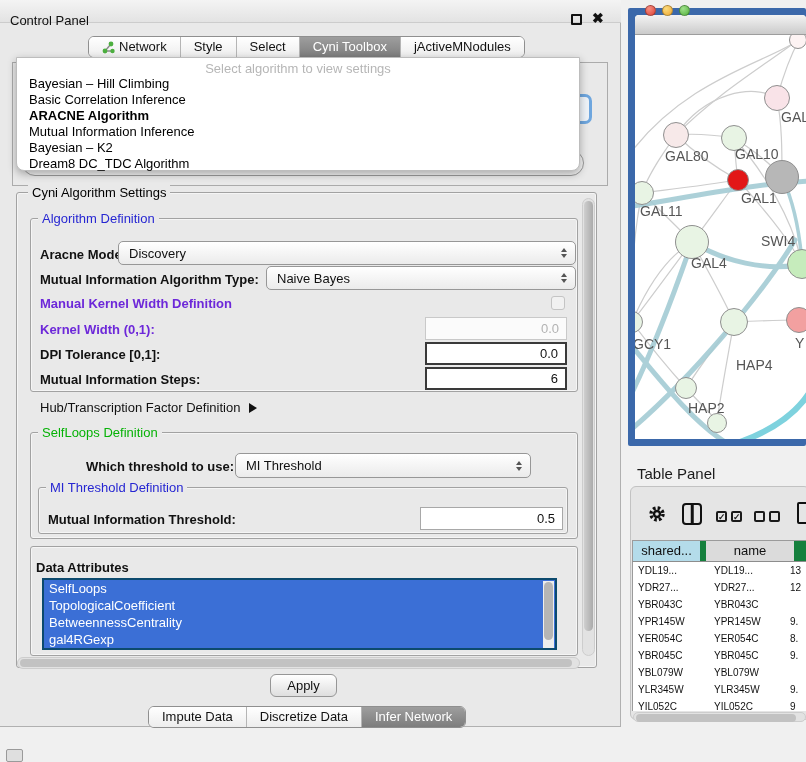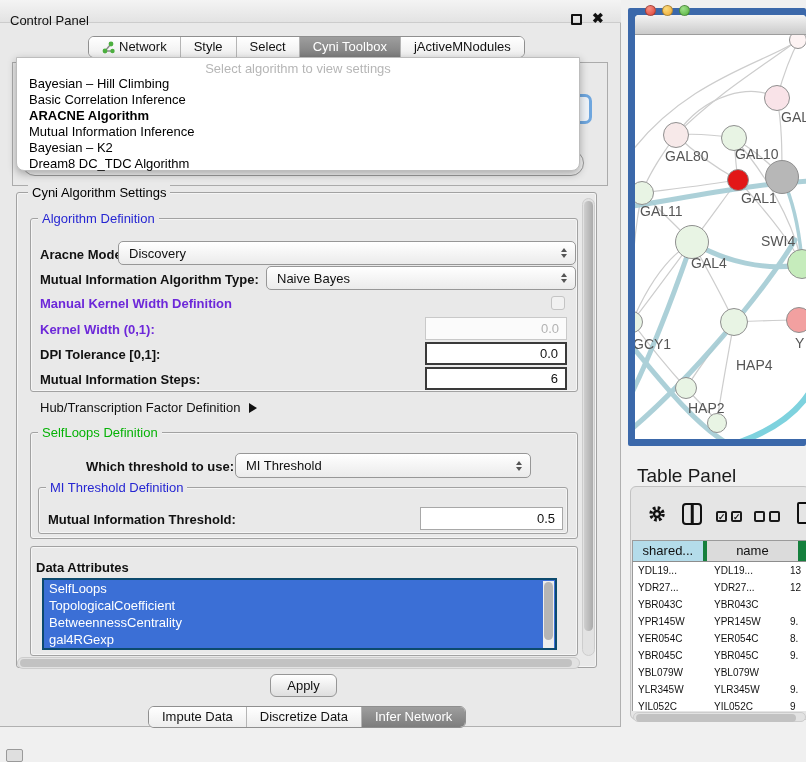--- a/index.html
+++ b/index.html
@@ -101,32 +101,32 @@
   .tl { position:absolute; top:4.5px; width:11px; height:11px; border-radius:50%; border:1px solid rgba(0,0,0,.28); }
   .tl.red { left:645px; background:radial-gradient(circle at 35% 30%, #f78d80, #dd4237); }
   .tl.yel { left:662px; background:radial-gradient(circle at 35% 30%, #fbdb7c, #efa832); }
   .tl.grn { left:679px; background:radial-gradient(circle at 35% 30%, #9fe08a, #54b23c); }
   .net-canvas { position:absolute; left:635px; top:35px; width:171px; height:404px; background:#fff; overflow:hidden; }
   .net-canvas svg { position:absolute; left:0; top:0; }
   .nnode { position:absolute; border-radius:50%; border:1px solid #8f8f8f; }
   .nlabel { position:absolute; font-size:14px; color:#565656; white-space:nowrap; }
 
   
-  .tp-title { position:absolute; left:637px; top:465px; font-size:19px; color:#1a1a1a; }
+  .tp-title { position:absolute; left:637px; top:465px; font-size:15px; color:#1a1a1a; }
   .tp-box { position:absolute; left:630px; top:486px; width:180px; height:234px;
     background:#e5e5e5; border:1px solid #c2c2c2; border-radius:6px; }
   .gear-ico { position:absolute; left:647px; top:504px; width:20px; height:20px; }
   .cols-ico { position:absolute; left:682px; top:503px; width:20px; height:22px; border:2.5px solid #111; border-radius:4px; }
   .cols-ico:after { content:""; position:absolute; left:50%; top:0; width:2.5px; height:100%; background:#111; transform:translateX(-50%); }
   .cbx, .ebx { position:absolute; width:11px; height:11px; border:2px solid #1a1a1a; border-radius:2px; font-size:9px; line-height:8px; text-align:center; color:#1a1a1a; font-weight:bold; }
   .file-ico { position:absolute; left:797px; top:502px; width:16px; height:22px; border:2.5px solid #111; border-radius:2px; background:#e5e5e5; }
 
   .thead { position:absolute; left:632px; top:540px; width:174px; height:22px; display:flex;
     border-top:1px solid #9b9b9b; border-bottom:1px solid #8d8d8d; border-left:1px solid #9b9b9b; }
-  .th { font-size:13px; line-height:20px; text-align:center; color:#111; border-right:4px solid #15803d; overflow:hidden; }
+  .th { font-size:13px; line-height:20px; text-align:center; color:#111; border-right:6px solid #15803d; overflow:hidden; }
   .th.hl { background:#b4dcea; } .th.gr { background:#dbdbdb; }
   .th.c1 { width:76px; } .th.c2 { width:98px; } .th.c3 { flex:1; }
   .tbody { position:absolute; left:632px; top:562px; width:174px; height:149px; background:#fff; overflow:hidden; border-left:1px solid #9b9b9b; }
   .trow { display:flex; height:17px; }
   .tc { font-size:10px; line-height:17px; color:#111; white-space:nowrap; overflow:hidden; }
   .tc.c1 { width:76px; padding-left:5px; } .tc.c2 { width:78px; padding-left:5px; } .tc.c3 { flex:1; padding-left:3px; }
 </style>
 </head>
 <body>
 

